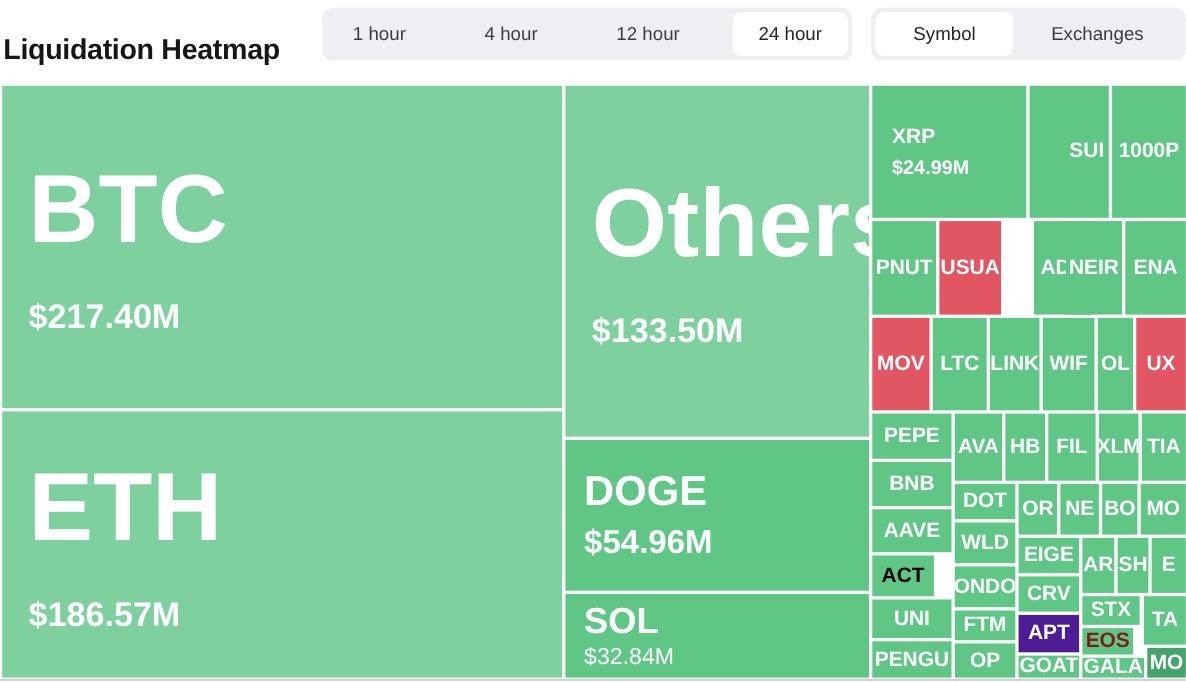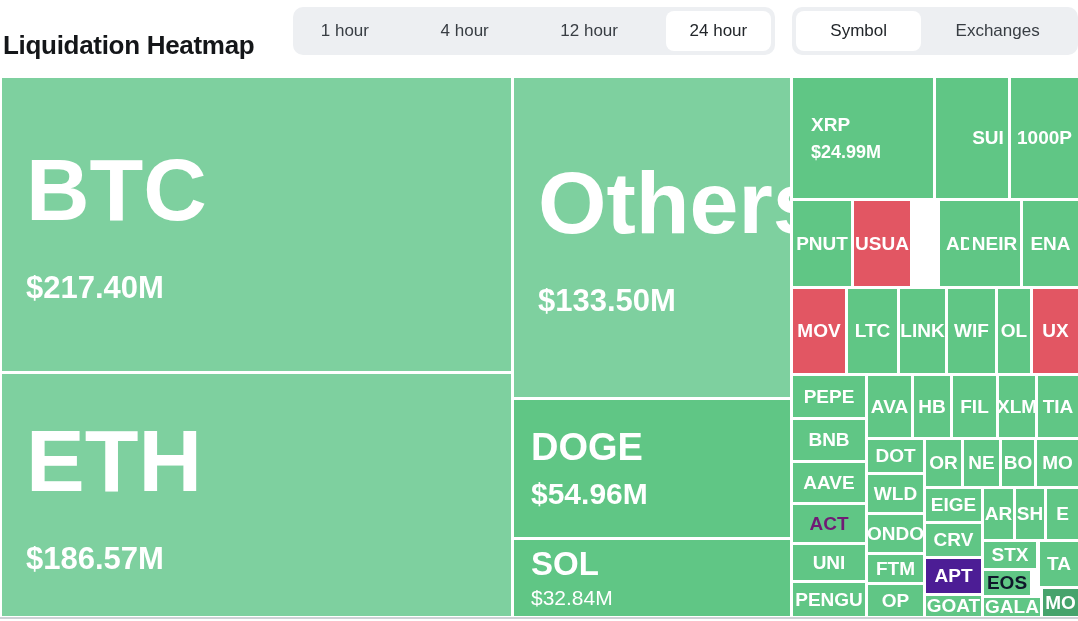--- a/index.html
+++ b/index.html
@@ -118,21 +118,21 @@
     </div>
     <div class="cell tier-s" style="left: 793px; top: 376px; width: 72px; height: 41px; background: rgb(96, 198, 133); color: rgb(255, 255, 255);">
       <div class="sym">PEPE</div>
     </div>
     <div class="cell tier-s" style="left: 793px; top: 420px; width: 72px; height: 40px; background: rgb(96, 198, 133); color: rgb(255, 255, 255);">
       <div class="sym">BNB</div>
     </div>
     <div class="cell tier-s" style="left: 793px; top: 463px; width: 72px; height: 39px; background: rgb(96, 198, 133); color: rgb(255, 255, 255);">
       <div class="sym">AAVE</div>
     </div>
-    <div class="cell tier-s" style="left: 793px; top: 505px; width: 72px; height: 37px; background: rgb(96, 198, 133); color: #701a75;">
+    <div class="cell tier-s" style="left: 793px; top: 505px; width: 56px; height: 37px; background: rgb(96, 198, 133); color: #000000;">
       <div class="sym">ACT</div>
     </div>
     <div class="cell tier-s" style="left: 793px; top: 545px; width: 72px; height: 35px; background: rgb(96, 198, 133); color: rgb(255, 255, 255);">
       <div class="sym">UNI</div>
     </div>
     <div class="cell tier-s" style="left: 793px; top: 583px; width: 72px; height: 33px; background: rgb(96, 198, 133); color: rgb(255, 255, 255);">
       <div class="sym">PENGU</div>
     </div>
     <div class="cell tier-s" style="left: 868px; top: 376px; width: 43px; height: 61px; background: rgb(96, 198, 133); color: rgb(255, 255, 255);">
       <div class="sym">AVA</div>
@@ -193,21 +193,21 @@
     </div>
     <div class="cell tier-s" style="left: 1016px; top: 489px; width: 28px; height: 50px; background: rgb(96, 198, 133); color: rgb(255, 255, 255);">
       <div class="sym">SH</div>
     </div>
     <div class="cell tier-s" style="left: 1047px; top: 489px; width: 31px; height: 50px; background: rgb(96, 198, 133); color: rgb(255, 255, 255);">
       <div class="sym">E</div>
     </div>
     <div class="cell tier-s" style="left: 984px; top: 542px; width: 52px; height: 26px; background: rgb(96, 198, 133); color: rgb(255, 255, 255);">
       <div class="sym">STX</div>
     </div>
-    <div class="cell tier-s" style="left: 984px; top: 571px; width: 46px; height: 24px; background: rgb(96, 198, 133); color: #0f172a;">
+    <div class="cell tier-s" style="left: 984px; top: 571px; width: 46px; height: 24px; background: rgb(96, 198, 133); color: #7f1d1d;">
       <div class="sym">EOS</div>
     </div>
     <div class="cell tier-s" style="left: 984px; top: 598px; width: 56px; height: 18px; background: rgb(96, 198, 133); color: rgb(255, 255, 255);">
       <div class="sym">GALA</div>
     </div>
     <div class="cell tier-s" style="left: 1040px; top: 542px; width: 38px; height: 44px; background: rgb(96, 198, 133); color: rgb(255, 255, 255);">
       <div class="sym">TA</div>
     </div>
     <div class="cell tier-s" style="left: 1043px; top: 589px; width: 35px; height: 27px; background: rgb(70, 163, 108); color: rgb(255, 255, 255);">
       <div class="sym">MO</div>

